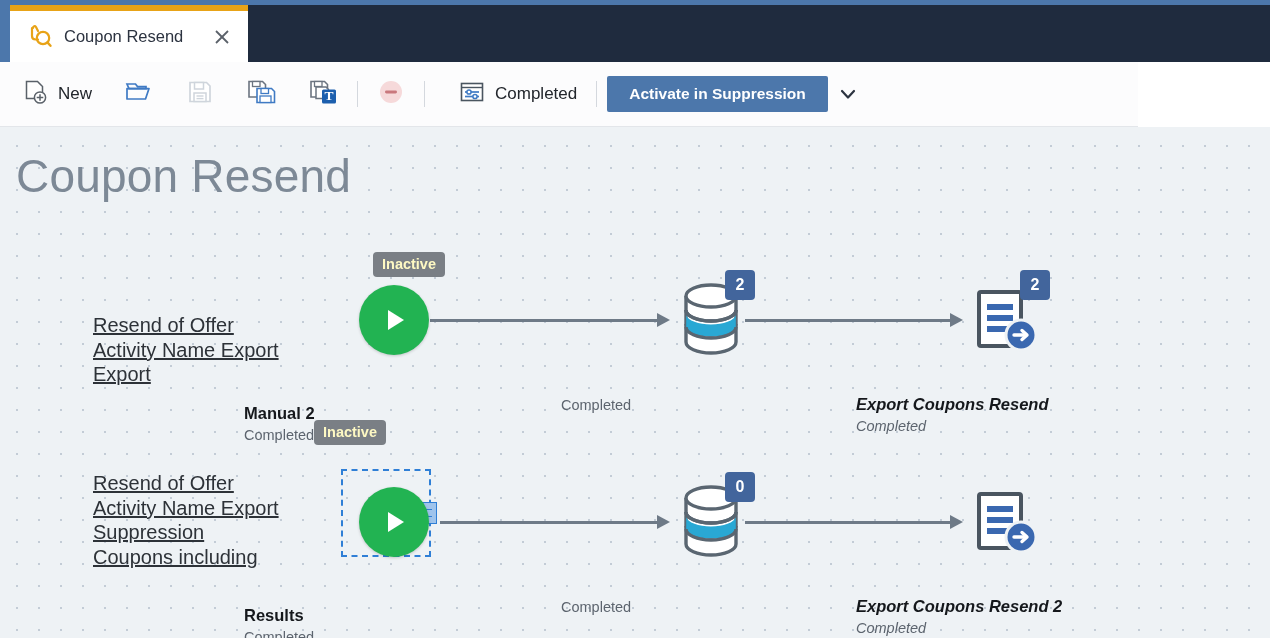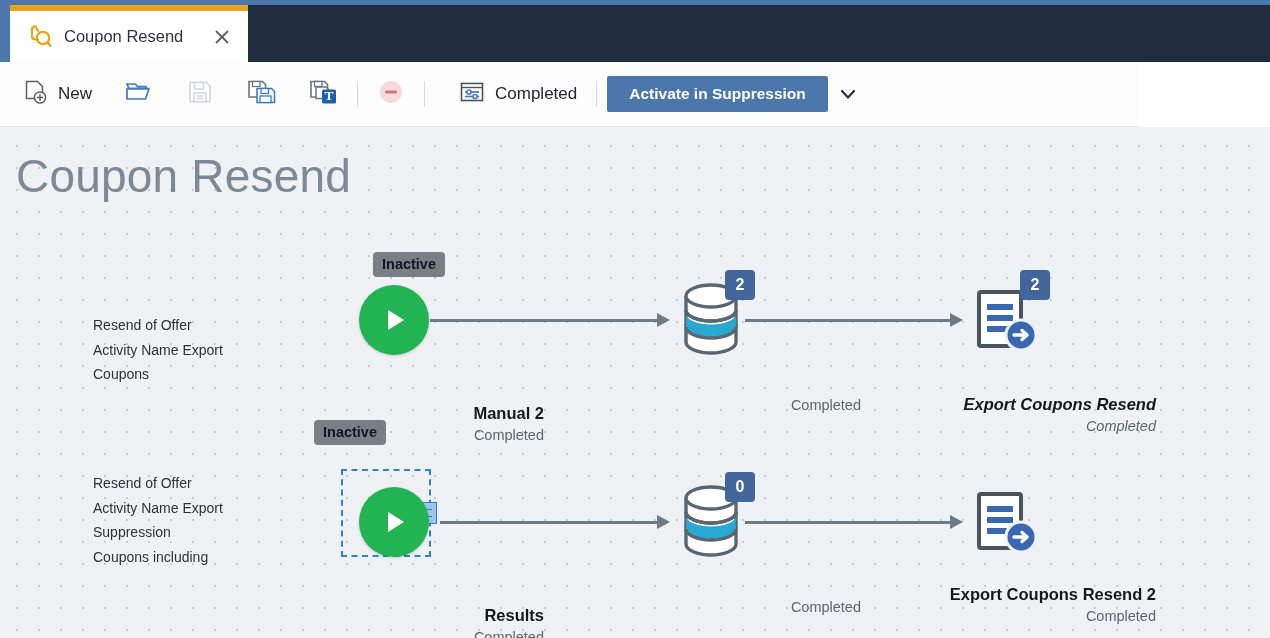--- a/index.html
+++ b/index.html
@@ -97,30 +97,31 @@
   }
   .canvas-title {
     position: absolute; left: 16px; top: 22px;
     font-size: 46px; color: #7d8996;
     font-weight: normal; letter-spacing: 0.2px;
   }
 
   
   .row-label {
     position: absolute;
-    font-size: 14px; color: #2d3238;
+    font-size: 20px; color: #2d3238;
     line-height: 24.5px;
+    text-decoration: underline;
   }
 
   
   .node { position: absolute; }
   .node-caption {
     position: absolute; top: 118px;
     width: 300px; left: -115px;
-    text-align: right;
+    text-align: left;
   }
   .node-name {
     font-size: 16.5px; font-weight: bold; color: #15181c;
     line-height: 21px; white-space: nowrap;
   }
   .node-status {
     font-size: 14.5px; color: #5c646e;
     line-height: 20px; margin-top: 1px;
   }
 
@@ -148,21 +149,21 @@
   }
   .sel-handle::before, .sel-handle::after {
     content: ""; position: absolute;
     left: 4px; right: 4px; height: 1px; background: #2f7fd6;
   }
   .sel-handle::before { top: 6px; }
   .sel-handle::after { top: 13px; }
 
   .badge-inactive {
     position: absolute;
-    background: #7a7f85; color: #0f172a;
+    background: #7a7f85; color: #fef9c3;
     font-size: 14.5px; font-weight: bold;
     padding: 4px 9px 5px; border-radius: 4px;
     white-space: nowrap; z-index: 5;
   }
   .count-badge {
     position: absolute;
     min-width: 30px; height: 30px;
     background: #42659c; color: #ffffff;
     border-radius: 4px;
     font-size: 16px; font-weight: bold;
@@ -309,21 +310,21 @@
   </div>
 </div>
 
 <div class="canvas">
 
   <div class="canvas-title">Coupon Resend</div>
 
   <div class="row-label" style="left:93px; top:186px;">
     <div>Resend of Offer</div>
     <div>Activity Name Export</div>
-    <div>Coupons</div>
+    <div>Export</div>
   </div>
 
   <div class="conn" style="left:430px; top:186px; width:240px;">
     <div class="conn-line" style="width:228px;"></div>
       <div class="conn-head"></div>
   </div>
   <div class="conn" style="left:745px; top:186px; width:218px;">
     <div class="conn-line" style="width:206px;"></div>
       <div class="conn-head"></div>
   </div>
@@ -441,19 +442,19 @@
       <svg width="72" height="74" viewBox="0 0 72 74">
         <rect x="8" y="10" width="42" height="54" rx="2" fill="#ffffff" stroke="#4a5560" stroke-width="4"></rect>
         <rect x="16" y="22" width="26" height="6" fill="#3a68b0"></rect>
         <rect x="16" y="33" width="26" height="6" fill="#3a68b0"></rect>
         <rect x="16" y="44" width="26" height="6" fill="#3a68b0"></rect>
         <circle cx="50" cy="53" r="15" fill="#3a68b0" stroke="#eef2f5" stroke-width="3"></circle>
         <line x1="43" y1="53" x2="55" y2="53" stroke="#ffffff" stroke-width="3.4" stroke-linecap="round"></line>
         <polyline points="51,48.5 56,53 51,57.5" fill="none" stroke="#ffffff" stroke-width="3.4" stroke-linecap="round" stroke-linejoin="round"></polyline>
       </svg>
     </div>
-    <div class="node-caption" style="top:100px;">
+    <div class="node-caption" style="top:112px;font-style:italic;">
       <div class="node-name">Export Coupons Resend 2</div>
       <div class="node-status">Completed</div>
     </div>
   </div>
 
 </div>
 
 </body></html>

